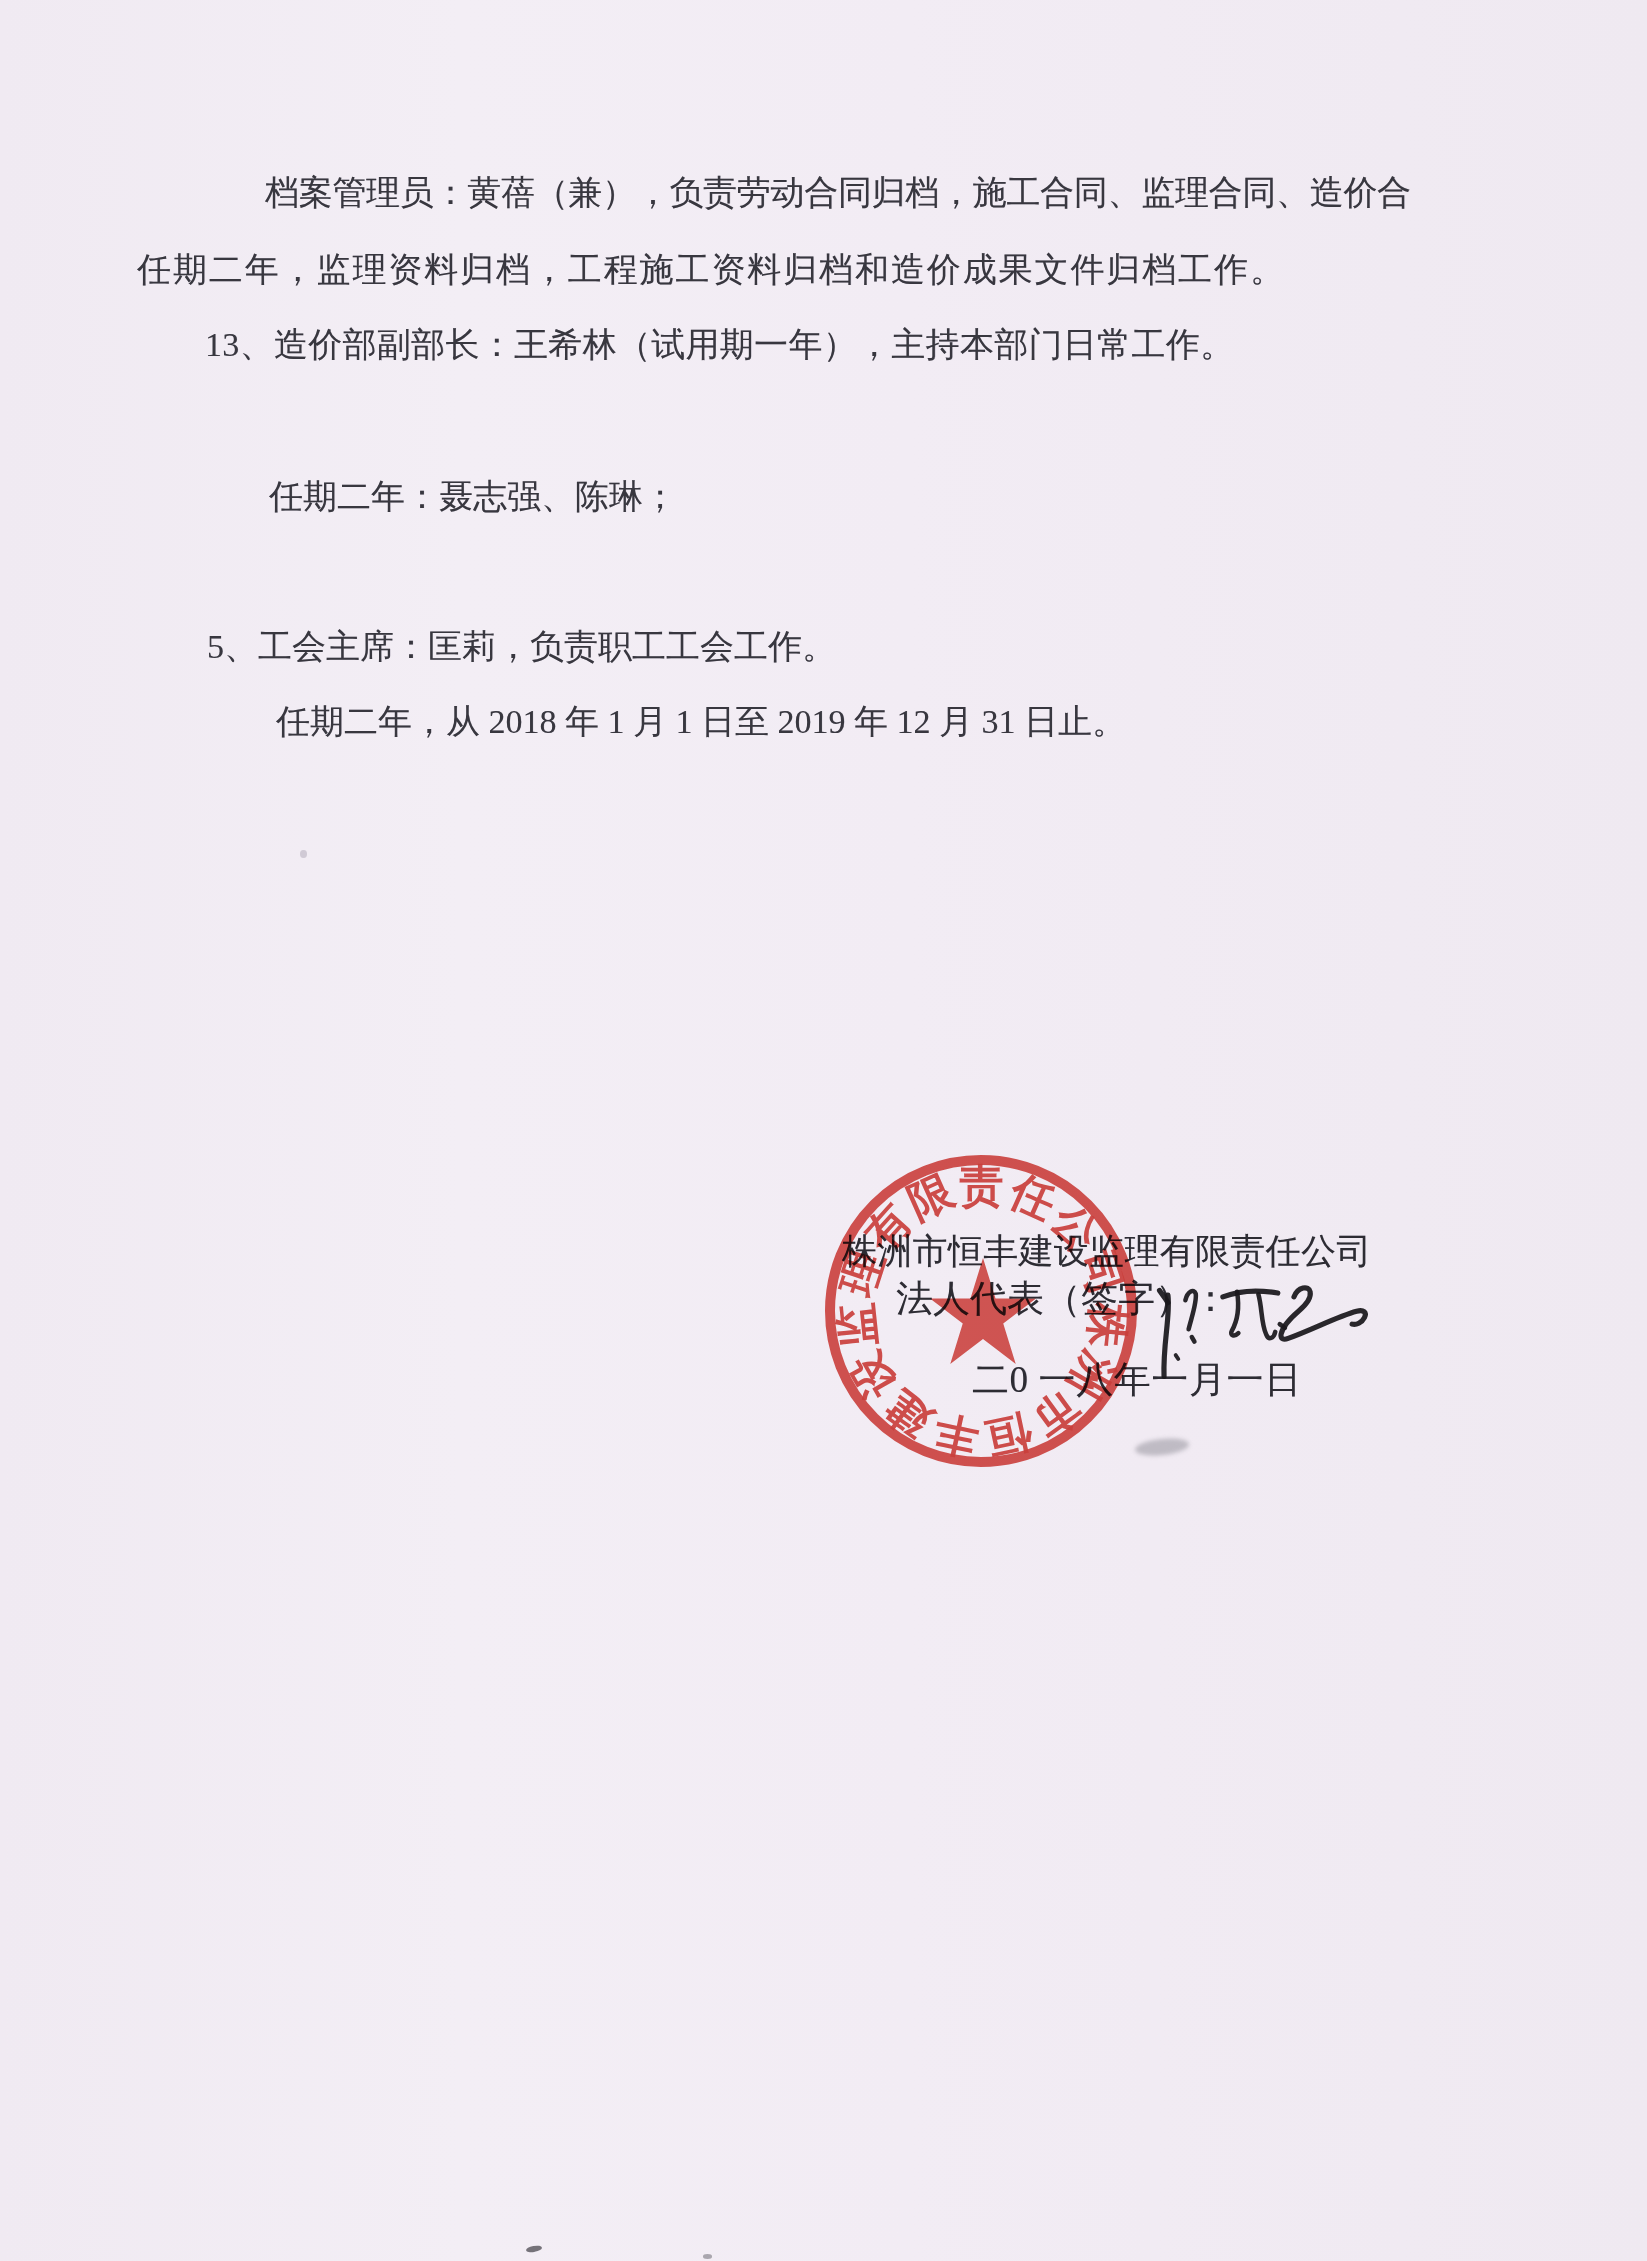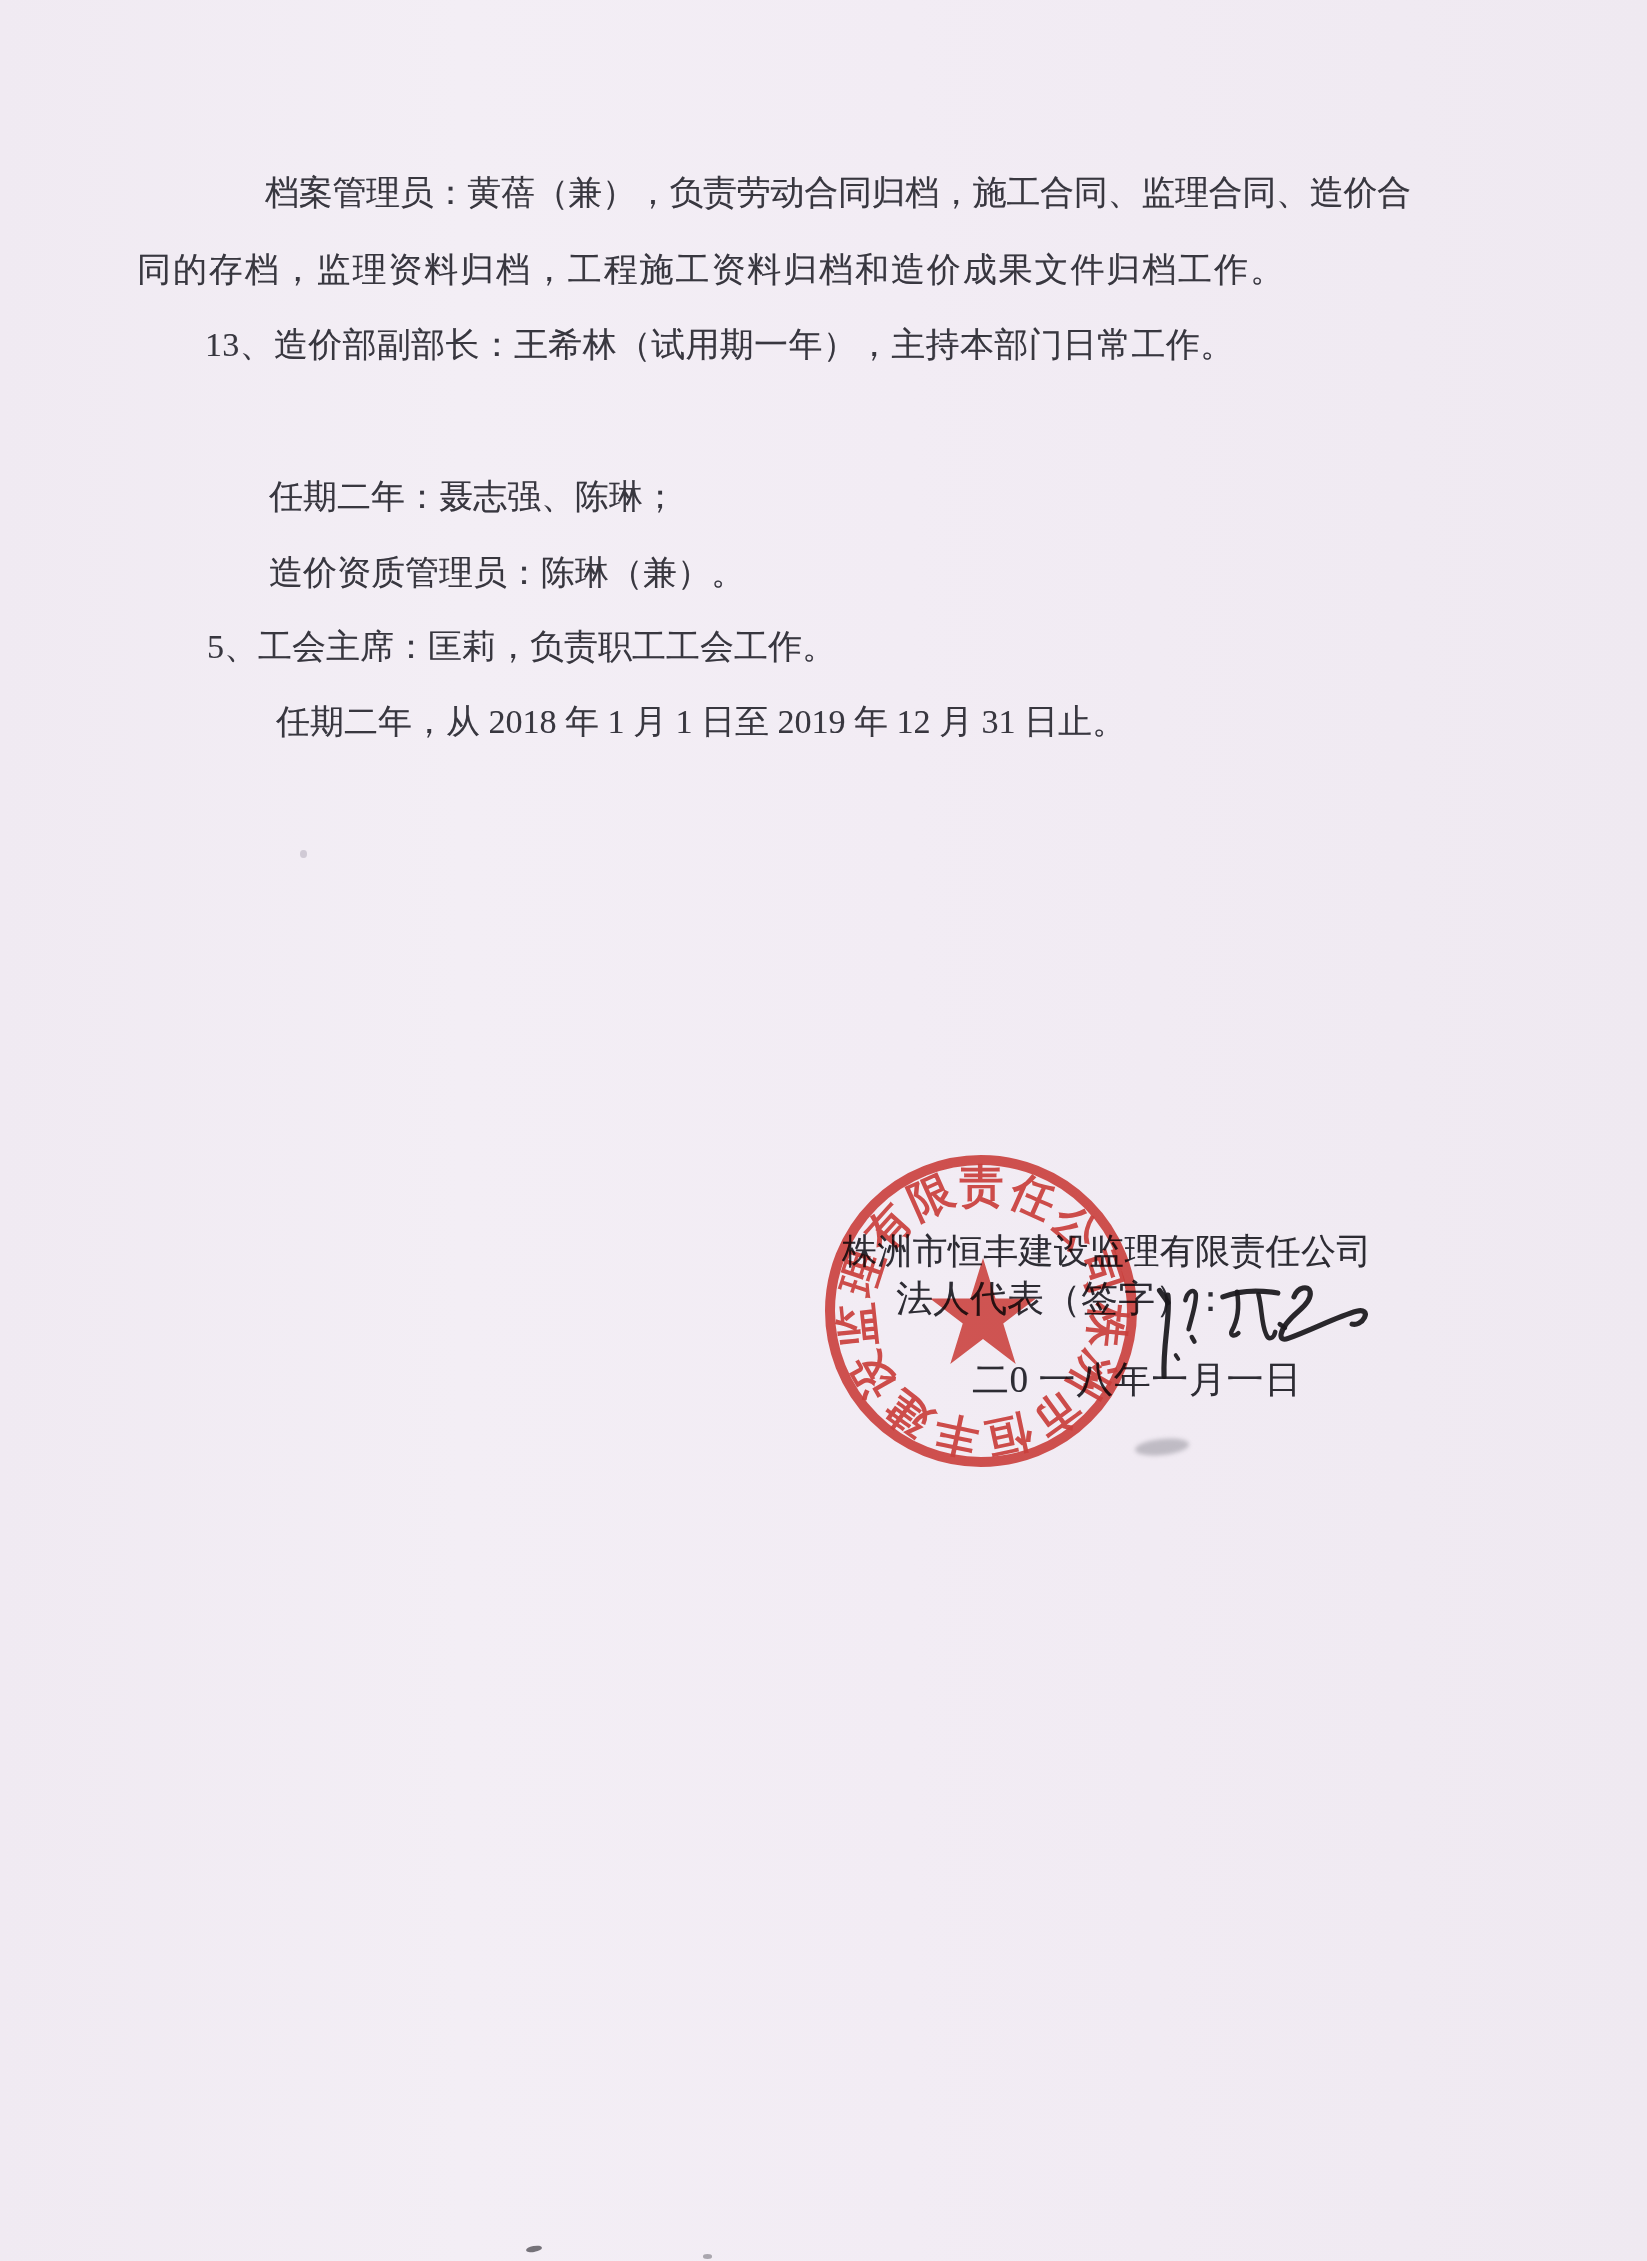--- a/index.html
+++ b/index.html
@@ -98,24 +98,23 @@
     width:9px; height:4.5px; background:#8a8790;
     border-radius:50%; opacity:0.7;
   }
 </style>
 </head>
 <body>
 
 <div class="page">
 
   <div class="doc-line l0">档案管理员：黄蓓（兼），负责劳动合同归档，施工合同、监理合同、造价合</div>
-  <div class="doc-line l1">同的存档，监理资料归档，工程施工资料归档和造价成果文件归档工作。</div>
+  <div class="doc-line l1">任期二年，监理资料归档，工程施工资料归档和造价成果文件归档工作。</div>
   <div class="doc-line l2">13、造价部副部长：王希林（试用期一年），主持本部门日常工作。</div>
   <div class="doc-line l4">任期二年：聂志强、陈琳；</div>
-  <div class="doc-line l5">造价资质管理员：陈琳（兼）。</div>
   <div class="doc-line l6">5、工会主席：匡莉，负责职工工会工作。</div>
   <div class="doc-line l7">任期二年，从 2018 年 1 月 1 日至 2019 年 12 月 31 日止。</div>
 
   <div class="stamp-text company-line">株洲市恒丰建设监理有限责任公司</div>
   <div class="stamp-text rep-line">法人代表（签字）：</div>
   <div class="stamp-text date-line">二0 一八年一月一日</div>
 
   <svg class="signature-svg" width="223" height="97" viewBox="0 0 345 150">
     <path d="M7,10 C11,16 17,23 20,29" stroke-width="8"></path>
     <path d="M20,17 C24,50 12,92 14,143" stroke-width="8"></path>

